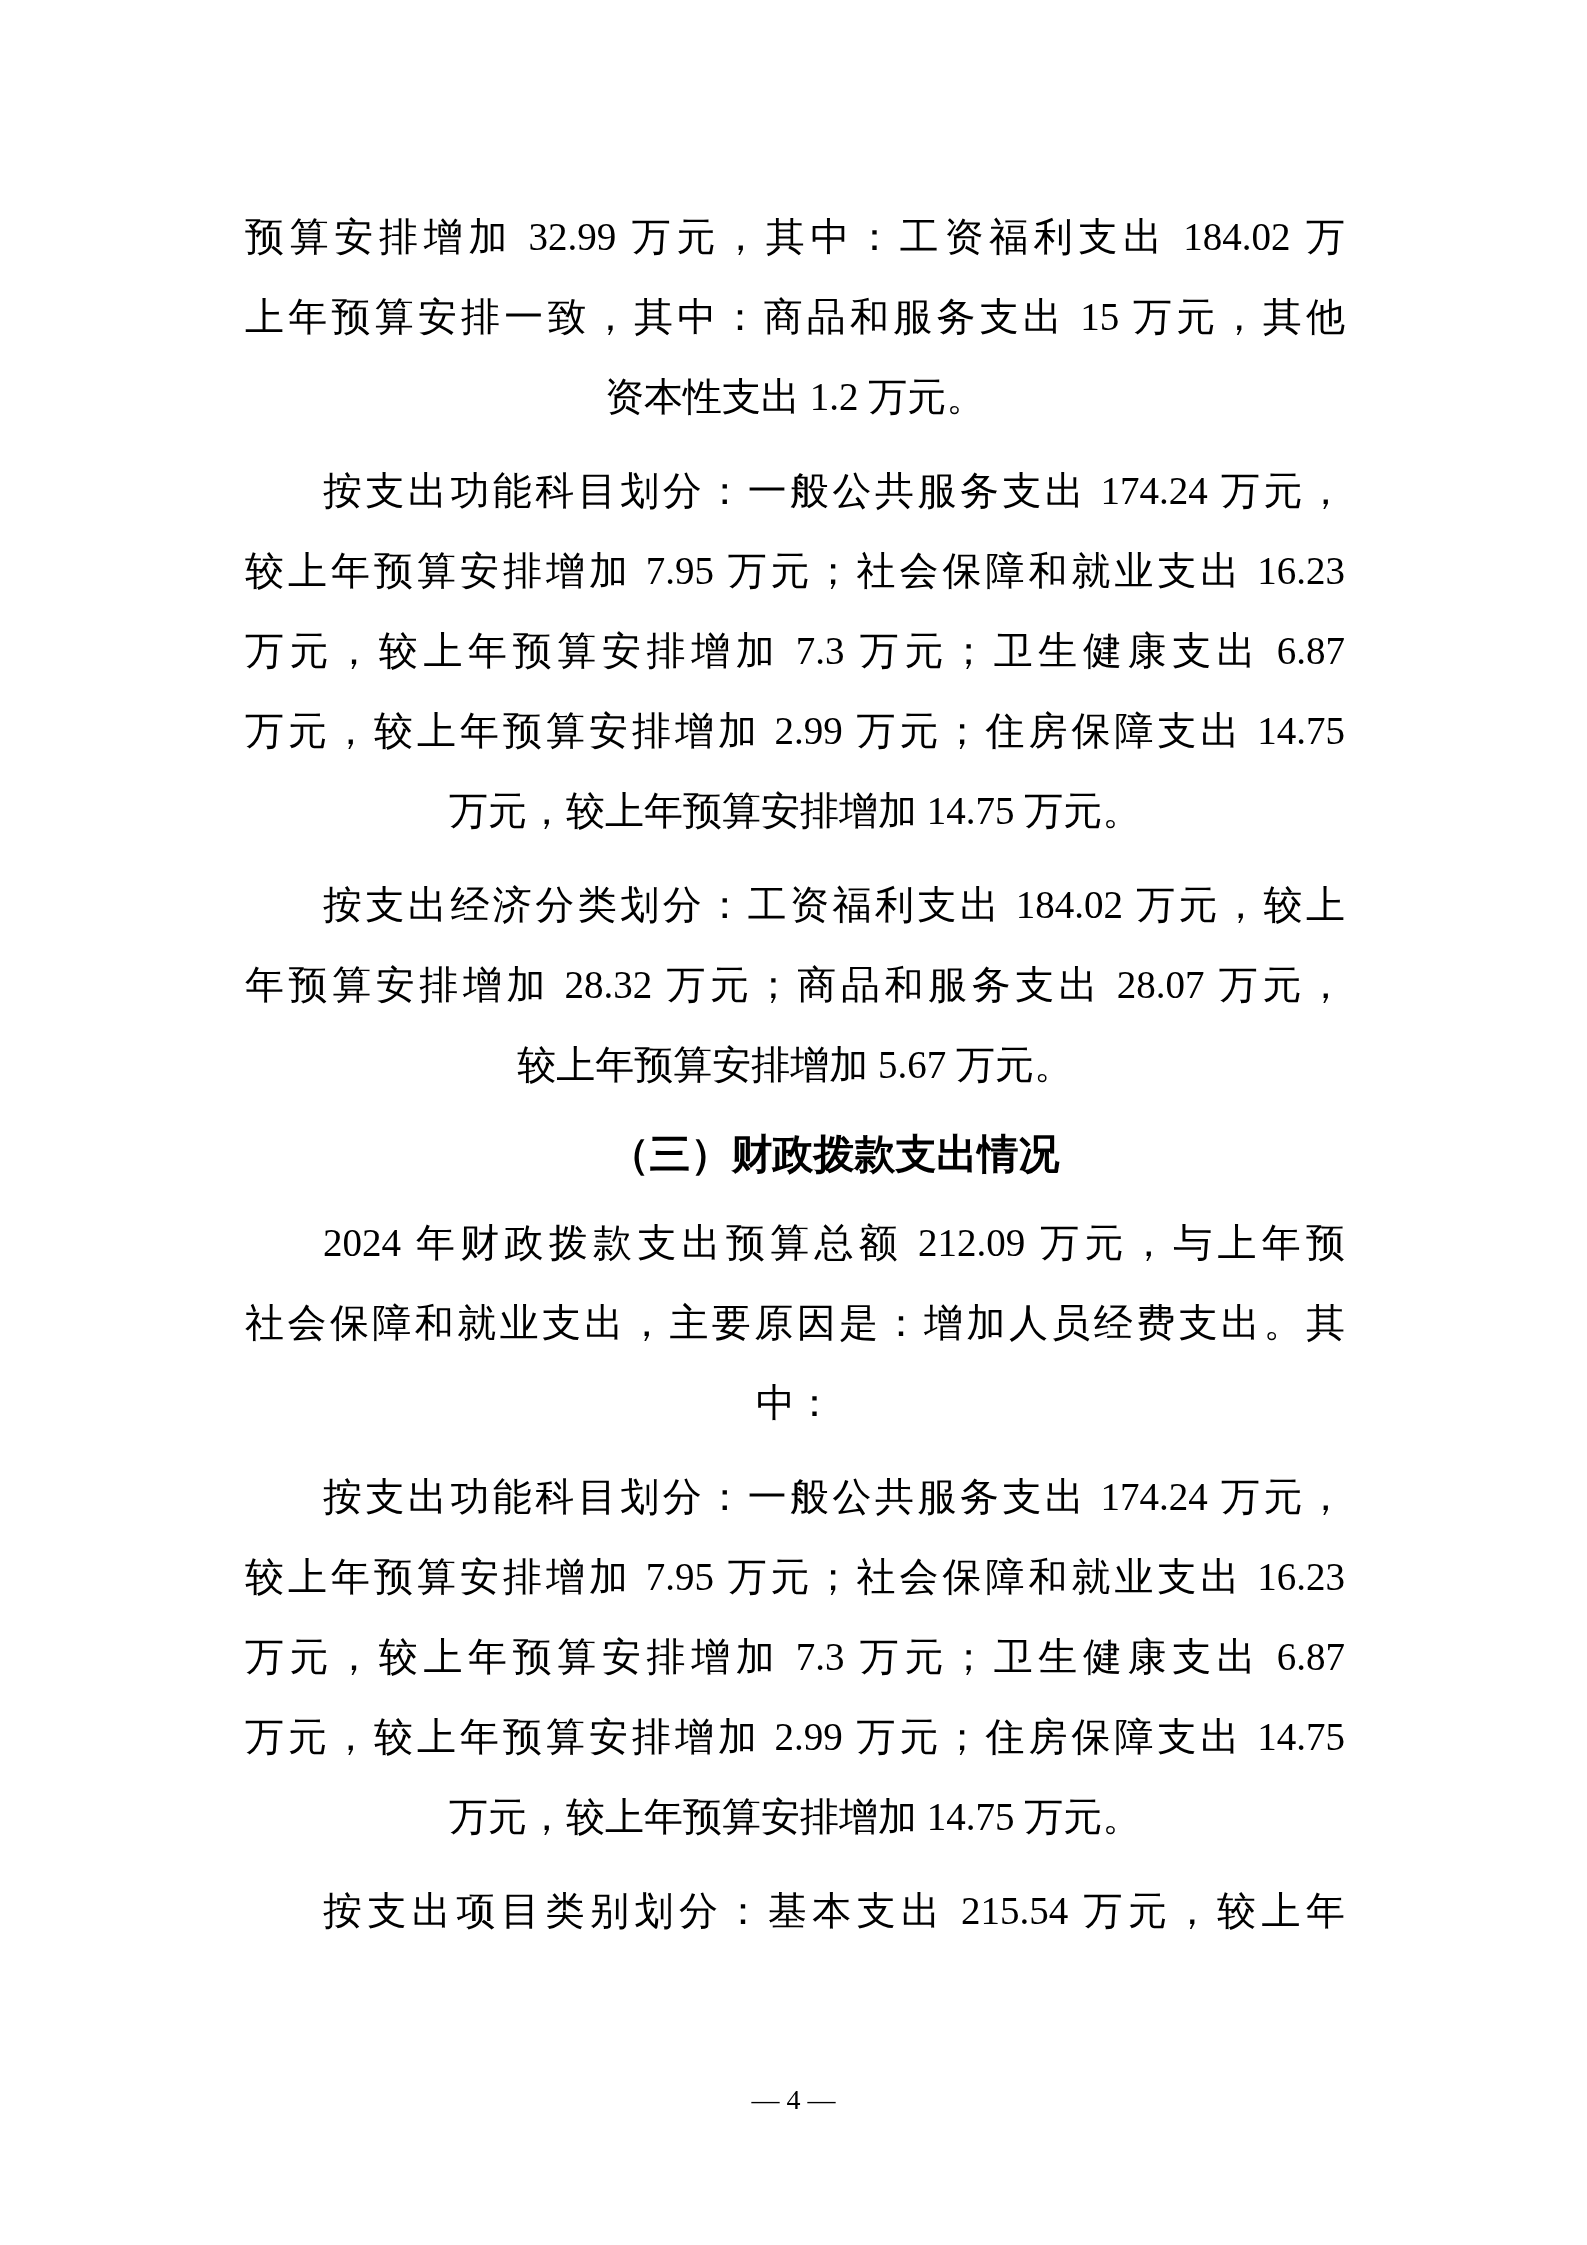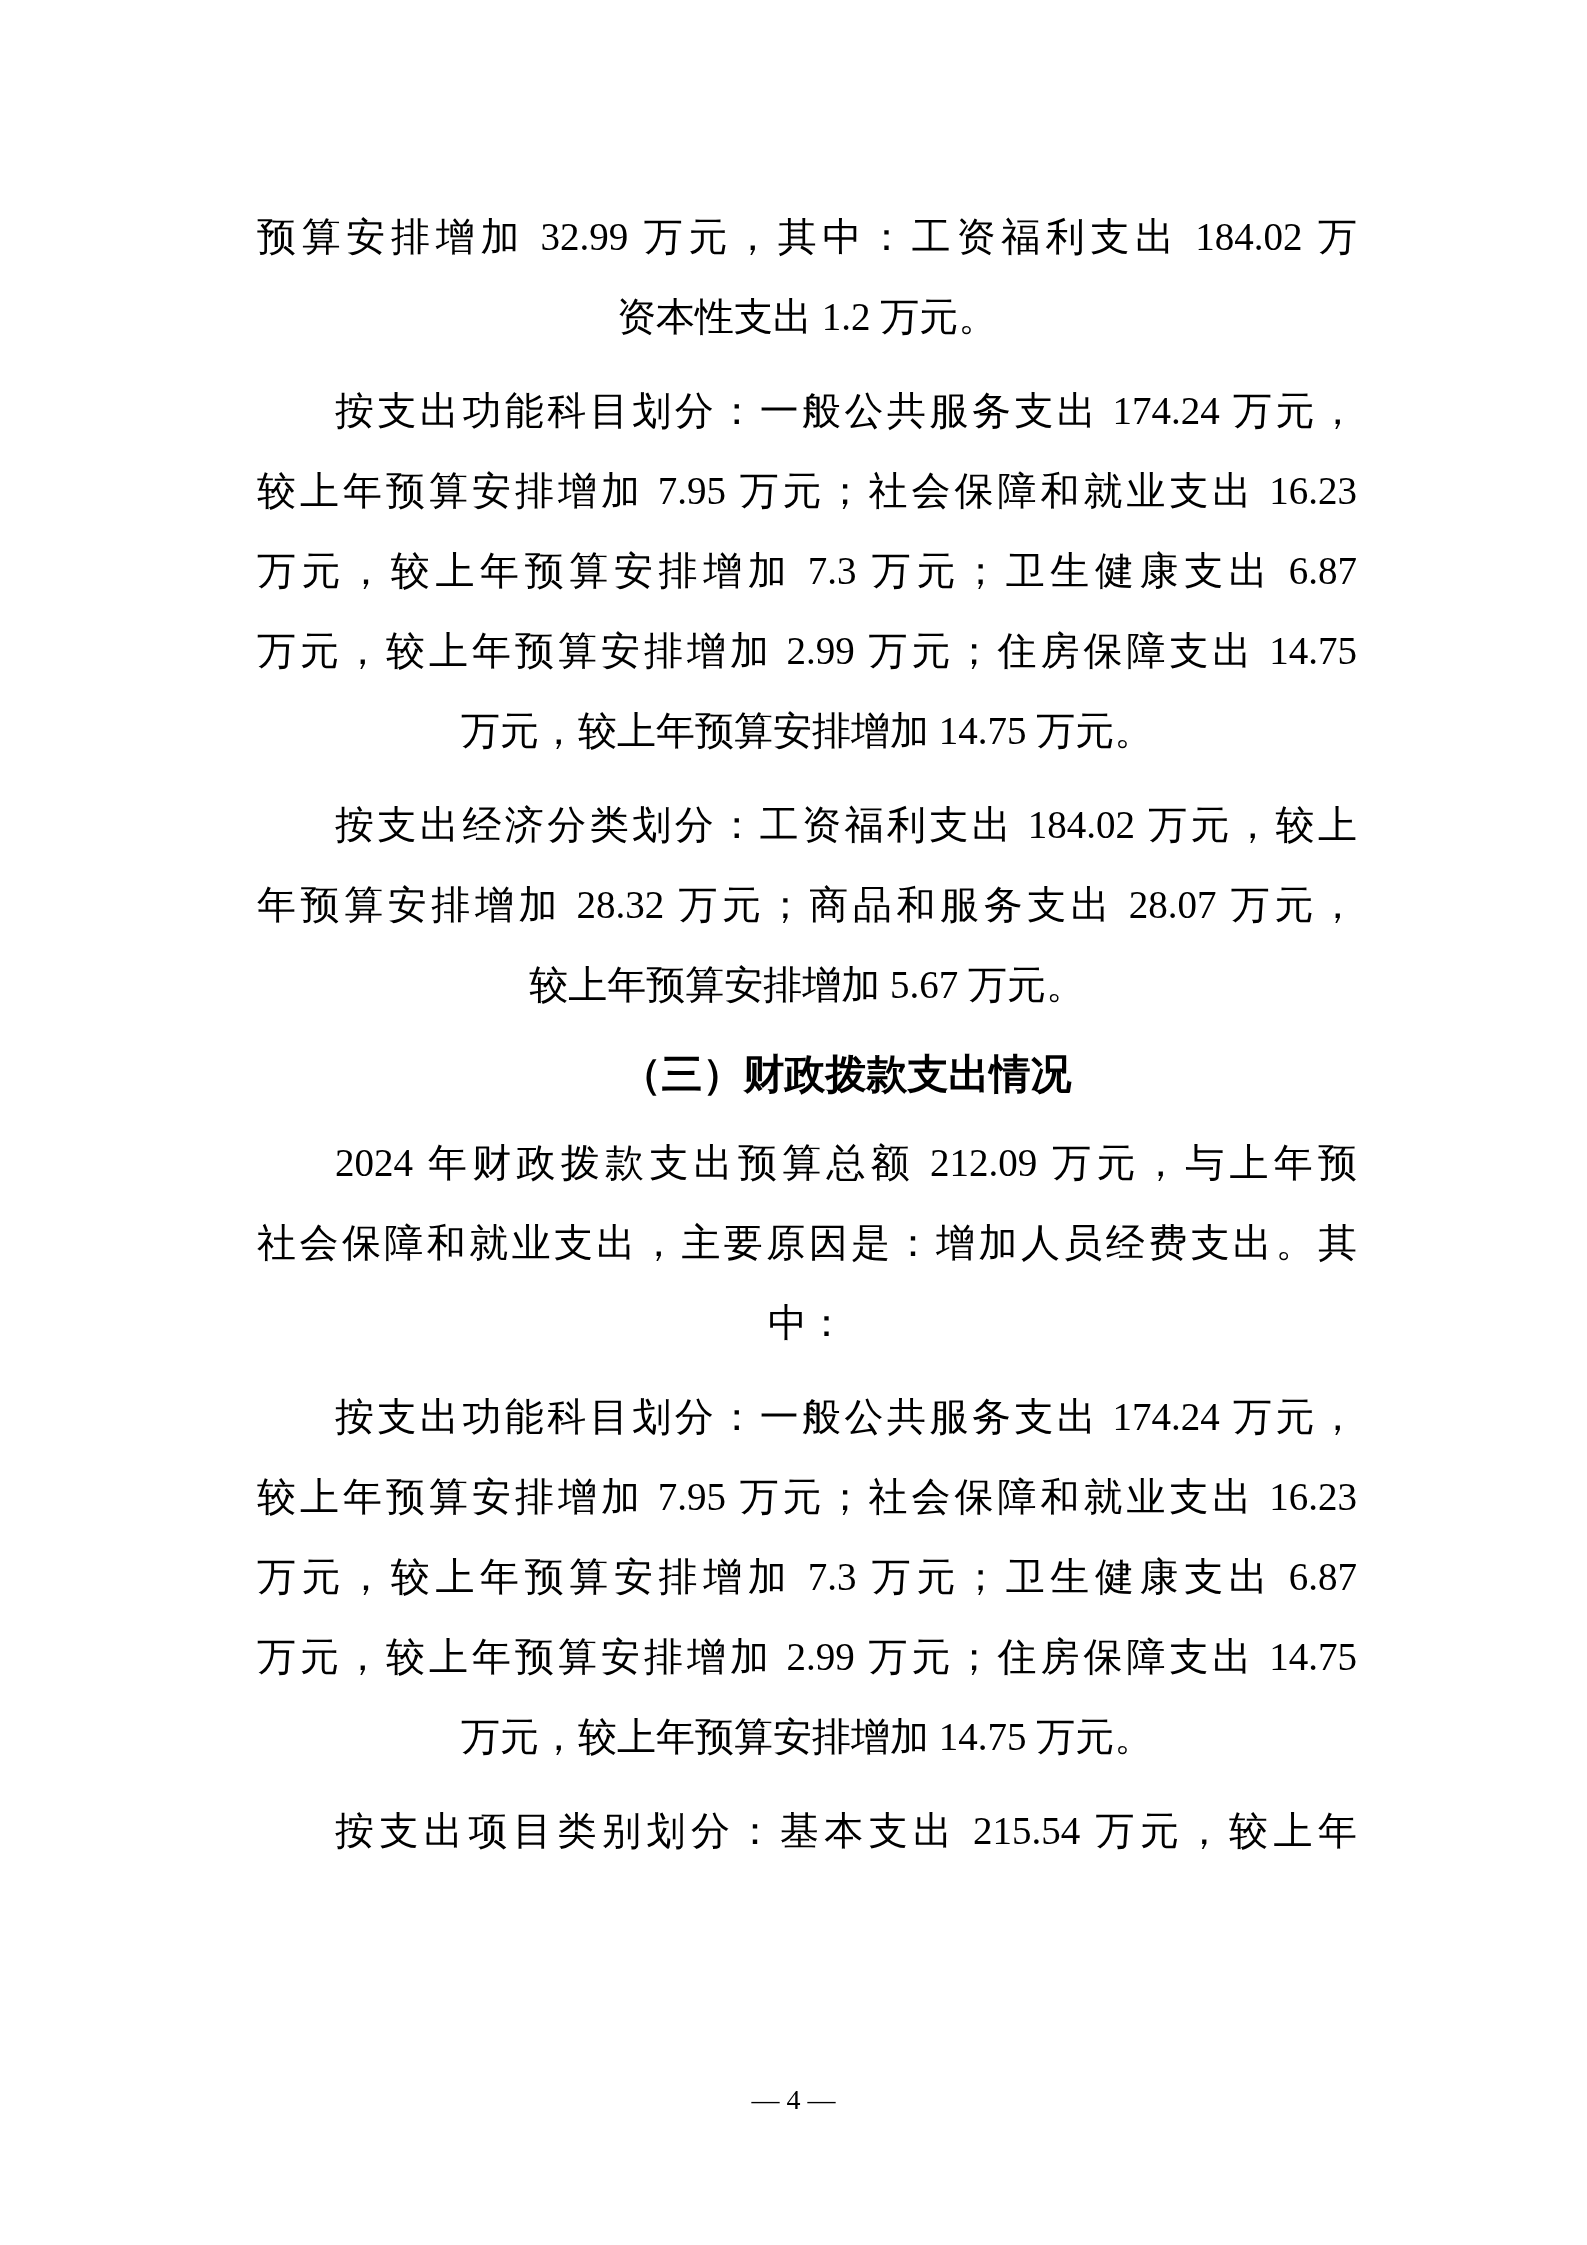--- a/index.html
+++ b/index.html
@@ -11,21 +11,21 @@
     position: relative;
     width: 1587px;
     height: 2245px;
     background: #ffffff;
     color: #000000;
     font-family: "Liberation Serif", "DejaVu Serif", serif;
     overflow: hidden;
   }
   .content {
     position: absolute;
-    left: 257px;
+    left: 245px;
     top: 197px;
     width: 1100px;
   }
   .para {
     margin: 0 0 14px 0;
   }
   .line {
     font-size: 39px;
     line-height: 80px;
     height: 80px;
@@ -56,20 +56,21 @@
     color: #000000;
   }
 </style>
 </head>
 <body>
 
 <div class="page">
   <div class="content" id="doc-body">
       <div class="para body">
         <div class="line j">预算安排增加 32.99 万元，其中：工资福利支出 184.02 万</div>
+        <div class="line j">上年预算安排一致，其中：商品和服务支出 15 万元，其他</div>
         <div class="line">资本性支出 1.2 万元。</div>
       </div>
       <div class="para body">
         <div class="line j indent">按支出功能科目划分：一般公共服务支出 174.24 万元，</div>
         <div class="line j">较上年预算安排增加 7.95 万元；社会保障和就业支出 16.23</div>
         <div class="line j">万元，较上年预算安排增加 7.3 万元；卫生健康支出 6.87</div>
         <div class="line j">万元，较上年预算安排增加 2.99 万元；住房保障支出 14.75</div>
         <div class="line">万元，较上年预算安排增加 14.75 万元。</div>
       </div>
       <div class="para body">

